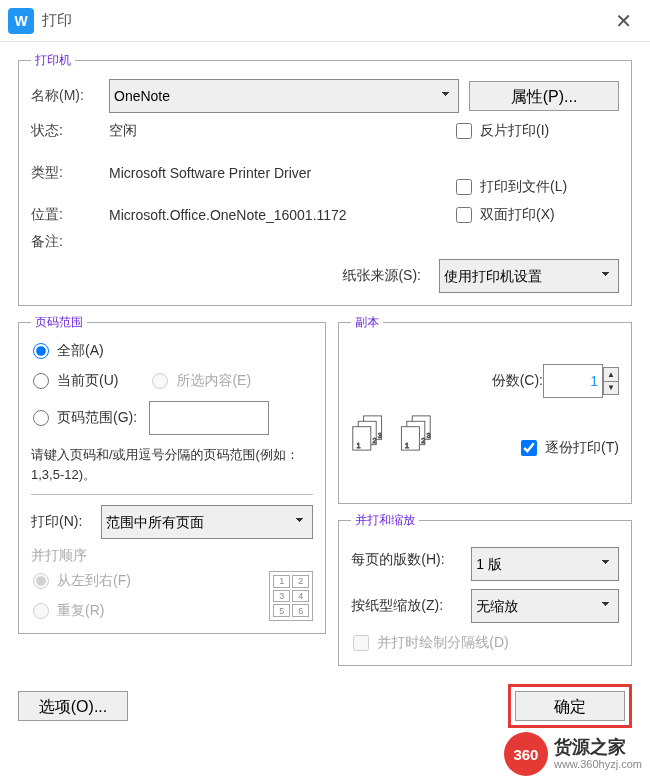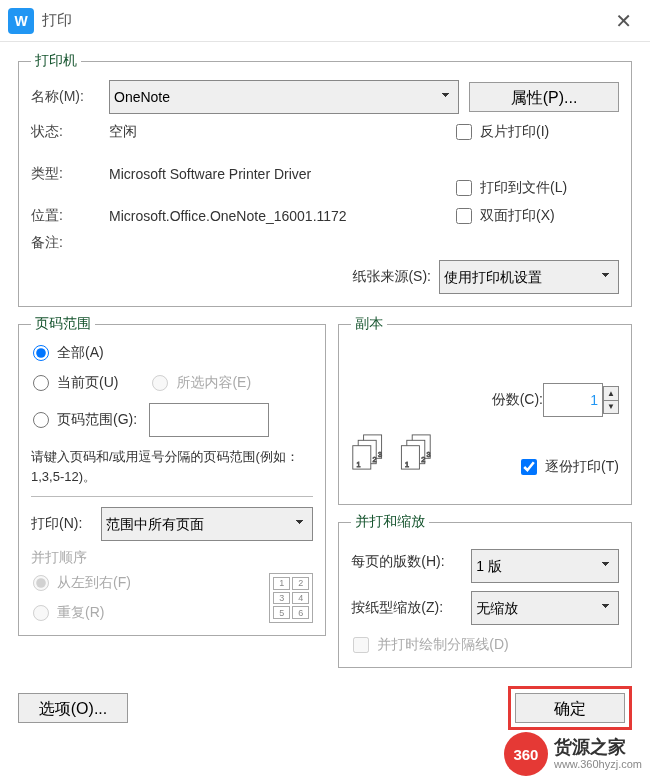--- a/index.html
+++ b/index.html
@@ -47,22 +47,22 @@
     padding: 10px 18px 14px 18px;
   }
   fieldset {
     border: 1px solid #aaa;
     margin: 0 0 8px 0;
     padding: 10px 12px 12px 12px;
     position: relative;
   }
   legend {
     padding: 0 4px;
-    color: #14532d;
-    font-size: 14px;
+    color: #6d28d9;
+    font-size: 12px;
   }
   .row { display: flex; align-items: center; margin-bottom: 8px; }
   .row:last-child { margin-bottom: 0; }
   .label-col { width: 78px; color: #444; }
   select, input[type="text"], input[type="number"] {
     font-family: inherit;
     font-size: 14px;
     border: 1px solid #888;
     background: #fff;
     padding: 3px 4px;
@@ -186,21 +186,21 @@
         <span>双面打印(X)</span>
       </label>
     </div>
 
     <div class="row">
       <div class="label-col">备注:</div>
       <div style="flex:1;"></div>
     </div>
 
     <div class="row" style="justify-content:flex-end;">
-      <span style="margin-right:8px;">纸张来源(S):</span>
+      <span style="margin-right:18px;">纸张来源(S):</span>
       <select style="width:180px;">
         <option>使用打印机设置</option>
       </select>
     </div>
   </fieldset>
 
   <div class="two-col">
 
     <div class="col" style="flex:1.05;">
       <fieldset>
@@ -253,21 +253,21 @@
               <div>5</div>
               <div>6</div>
           </div>
         </div>
       </fieldset>
     </div>
 
     <div class="col">
       <fieldset style="min-height:190px;">
         <legend>副本</legend>
-        <div style="display:flex; align-items:center; justify-content:flex-end; margin-top:40px;">
+        <div style="display:flex; align-items:center; justify-content:flex-end; margin-top:23px;">
           <span>份数(C):</span>
           <input type="text" class="copies-num" value="1" style="">
           <div class="spinner-btns">
             <span>▲</span>
             <span>▼</span>
           </div>
         </div>
         <div style="display:flex; align-items:flex-end; gap:10px; margin-top:10px;">
           <svg class="collate-svg" viewBox="0 0 100 50">
             <g fill="#fff" stroke="#555" stroke-width="1">

